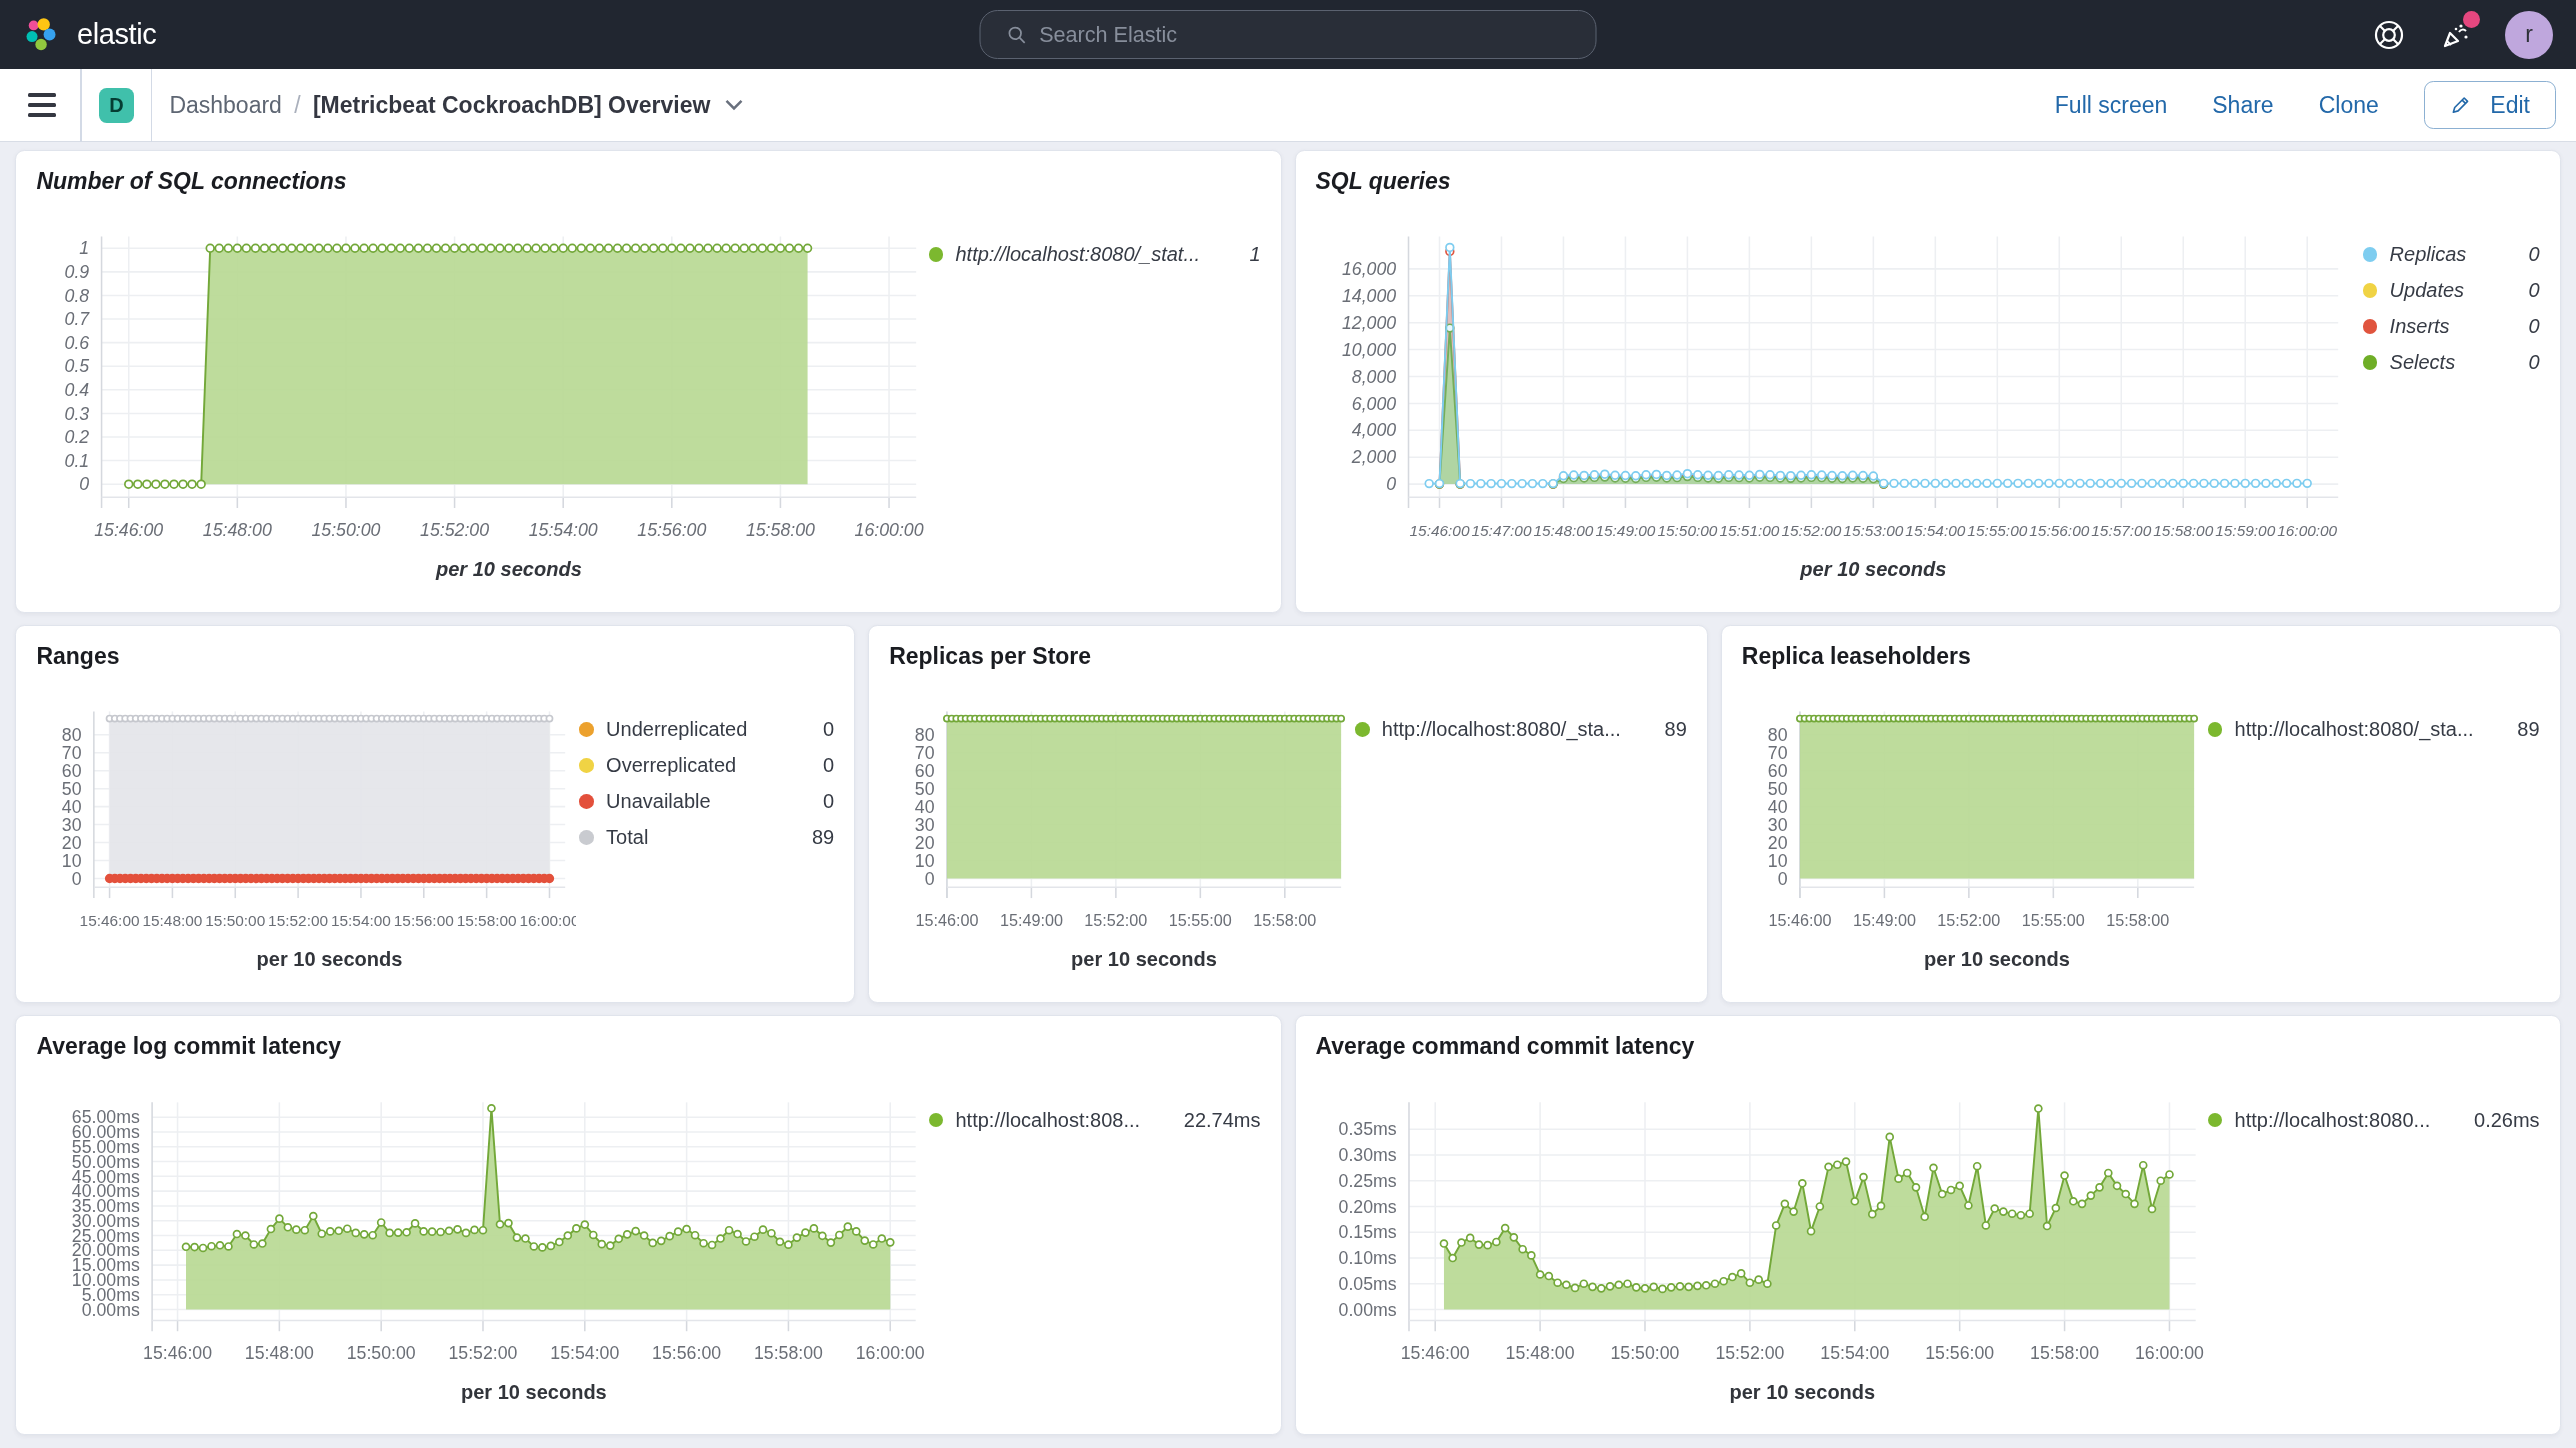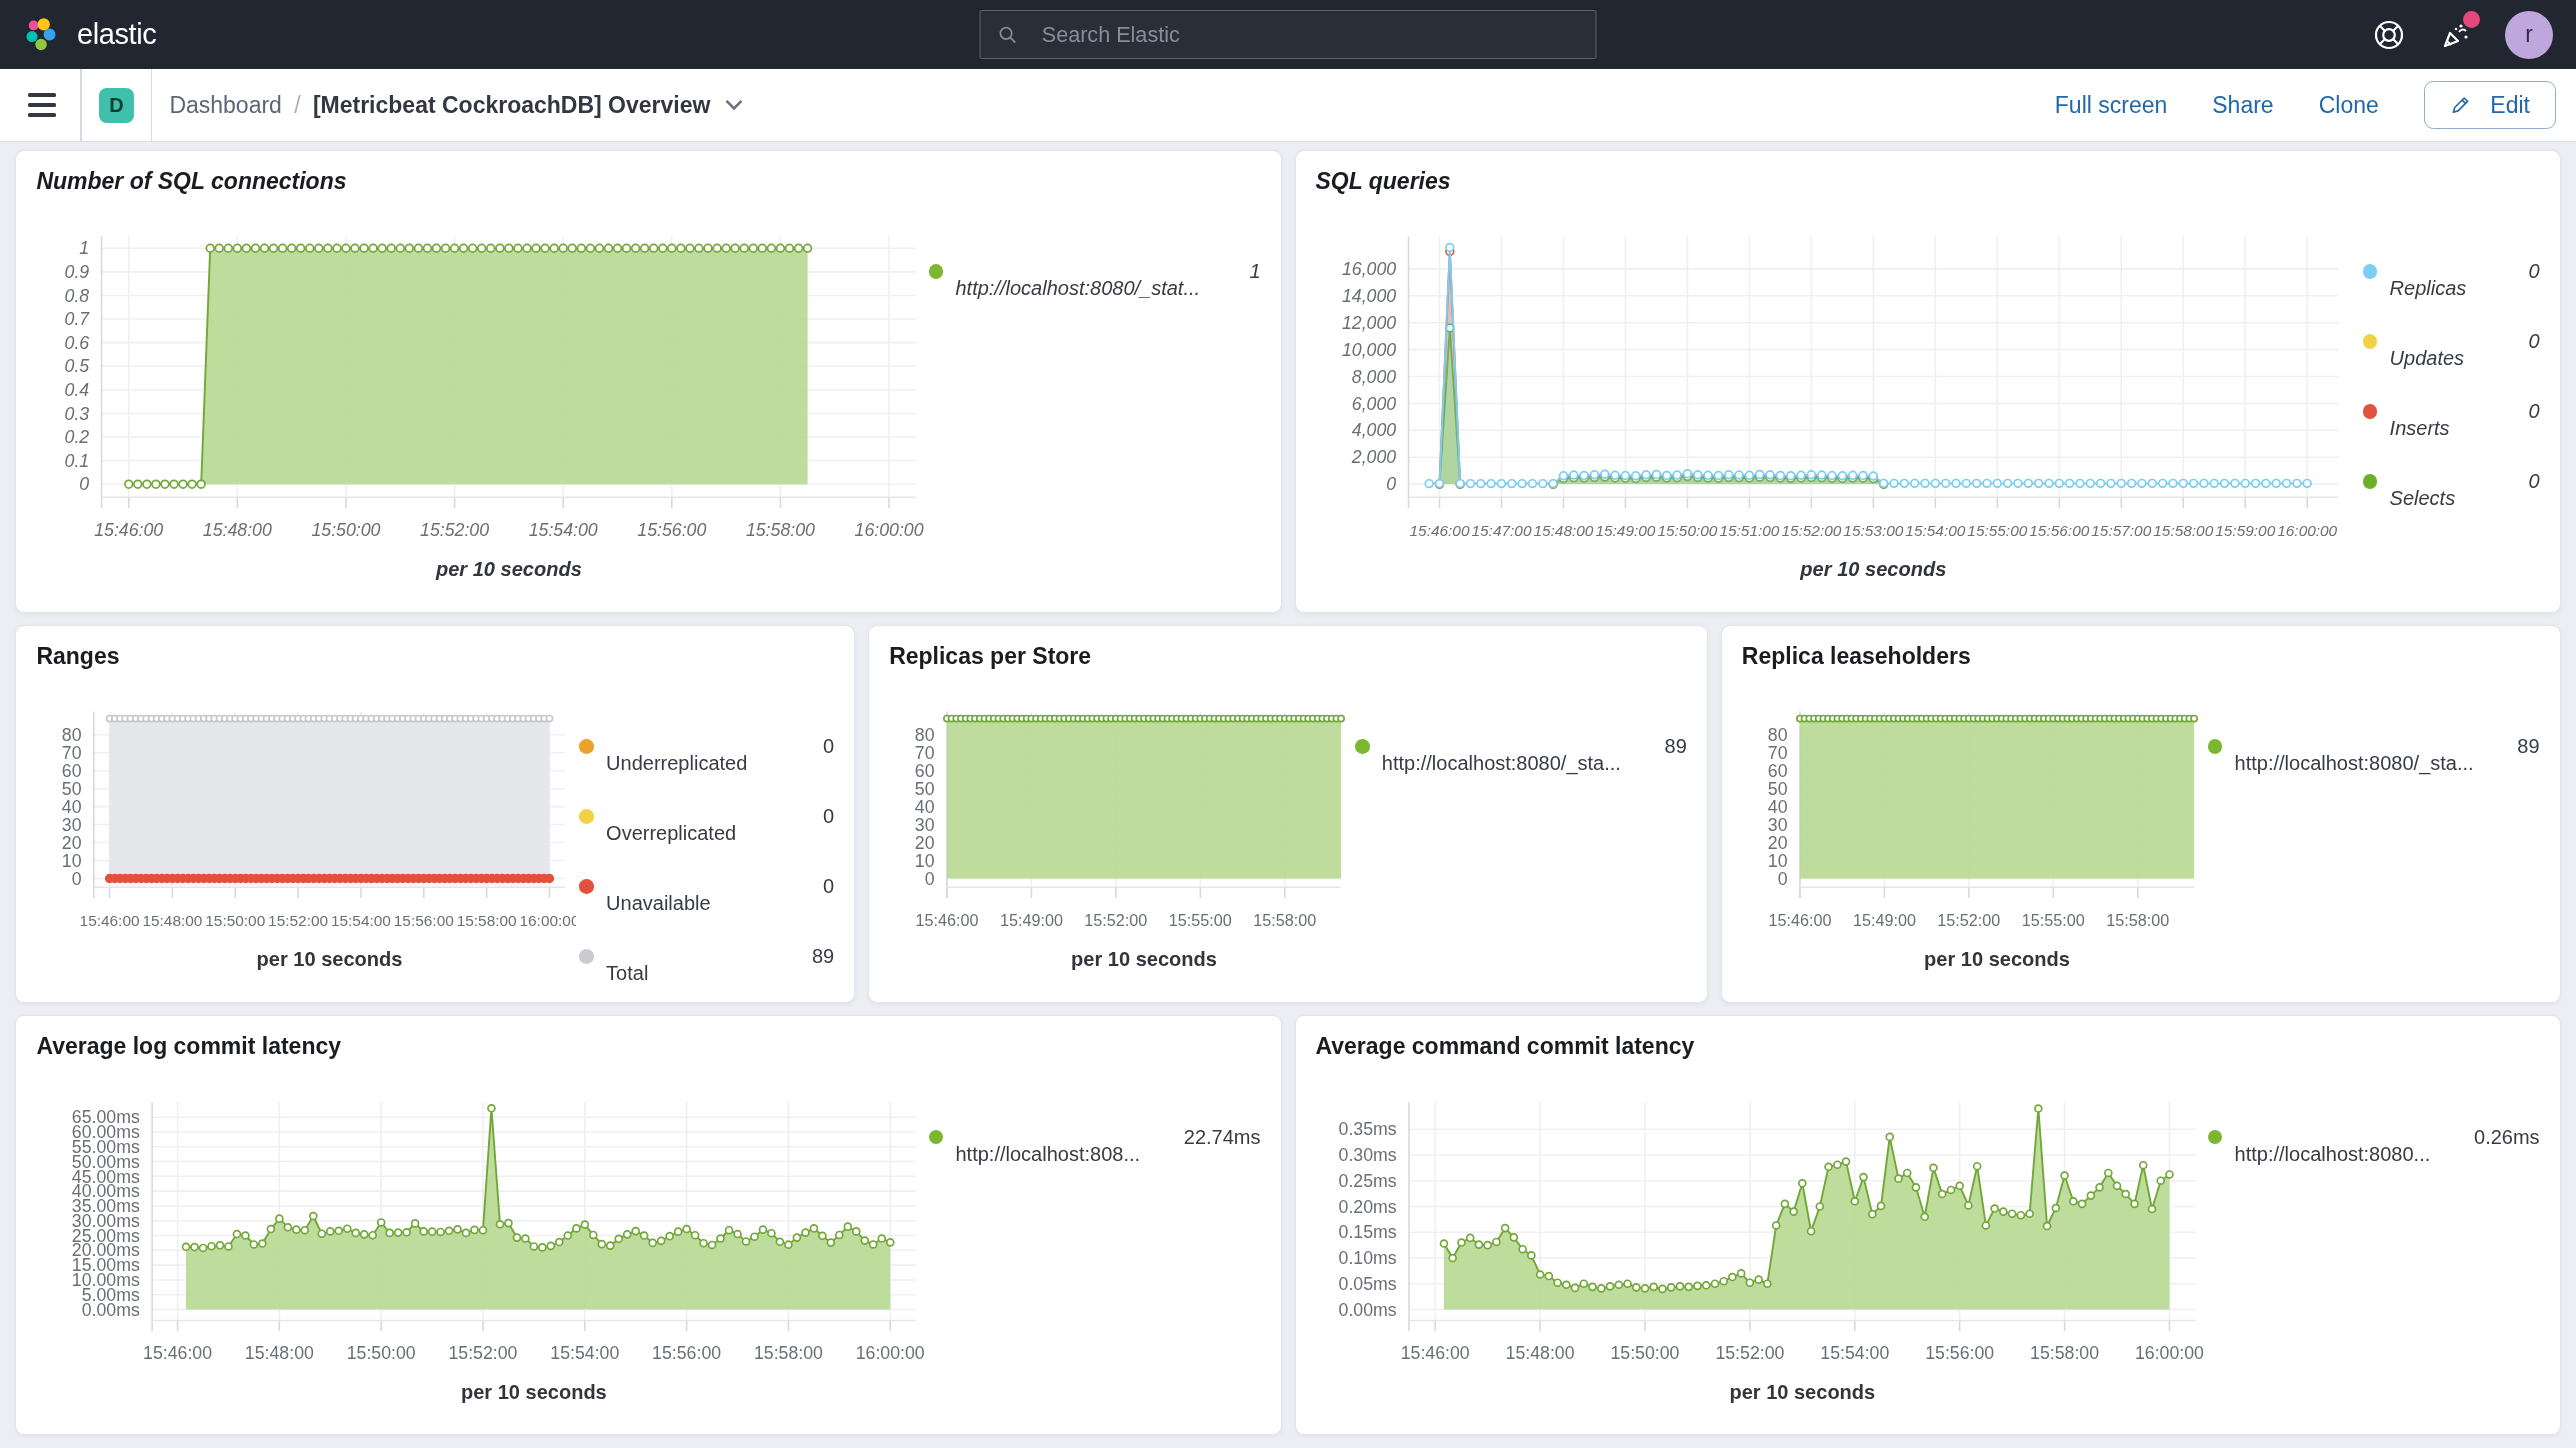--- a/index.html
+++ b/index.html
@@ -5,21 +5,21 @@
   * { margin:0; padding:0; box-sizing:border-box; }
   html,body { width:2576px; height:1448px; overflow:hidden; background:#eceef4;
     font-family:"Liberation Sans", sans-serif; }
   svg text { font-family:"Liberation Sans", sans-serif; }
 
   
   .hdr { height:69px; background:#212630; display:flex; align-items:center; padding:0 23px; position:relative; }
   .logo { display:flex; align-items:center; gap:20px; }
   .logo-text { color:#ffffff; font-size:29px; font-weight:500; letter-spacing:-0.4px; }
   .search-wrap { position:absolute; left:50%; transform:translateX(-50%); width:617px; height:49px;
-    border:0.8px solid #5b6270; border-radius:2px; display:flex; align-items:center; padding:0 17px; background:rgba(255,255,255,0.04);gap:12px; }
+    border:0.8px solid #5b6270; border-radius:18px; display:flex; align-items:center; padding:0 26px; background:rgba(255,255,255,0.04); }
   .search-wrap input { background:transparent; border:none; outline:none; color:#d4dae5; font-size:21.6px; width:100%; margin-left:12.3px; }
   .search-wrap input::placeholder { color:#878e9b; }
   .hdr-right { margin-left:auto; display:flex; align-items:center; gap:34px; }
   .icon-btn { background:none; border:none; cursor:pointer; position:relative; display:flex; align-items:center; }
   .notif-dot { position:absolute; top:-7.7px; right:-9.3px; width:17px; height:17px; border-radius:50%; background:#e5477f; }
   .avatar { width:48px; height:48px; border-radius:50%; background:#bfa7dd; color:#2e3138; font-size:23px;
     display:flex; align-items:center; justify-content:center; border:none; cursor:pointer; }
 
   
   .toolbar { height:73px; background:#ffffff; border-bottom:0.8px solid #d8dde6; display:flex; align-items:center; padding:0 20px; }
@@ -44,21 +44,21 @@
     box-shadow:0 1.5px 4.6px rgba(60,70,90,0.06); flex:1; }
   .r1 .panel { height:463px;font-style:italic; }
   .r2 .panel { height:378px; }
   .r3 .panel { height:420px; }
   .panel-title { font-size:23px; font-weight:700; color:#1a1c21; margin-bottom:9.3px; }
   .panel-body { display:flex; }
   .legend { margin-left:auto; padding-top:39px; display:flex; flex-direction:column; gap:13px; }
   .lg230{ width:177px; } .lg330{ width:255px; } .lg430{ width:332px; }
   .legend-item { display:flex; align-items:center; font-size:20px; color:#363b45; cursor:pointer; }
   .legend-dot { width:14.7px; height:14.7px; border-radius:50%; margin-right:12.3px; flex:none; }
-  .legend-label { white-space:nowrap; overflow:hidden; flex:1;margin-top:34px; }
+  .legend-label { white-space:nowrap; overflow:hidden; flex:1; }
   .legend-value { margin-left:12.3px; }
 </style>
 </head>
 <body>
 
 <header class="hdr">
   <div class="logo">
     <svg width="34" height="34" viewBox="0 0 32 32">
       <circle cx="10" cy="7" r="4.6" fill="#f04e98"></circle>
       <circle cx="19.5" cy="6" r="5.8" fill="#fec514"></circle>

